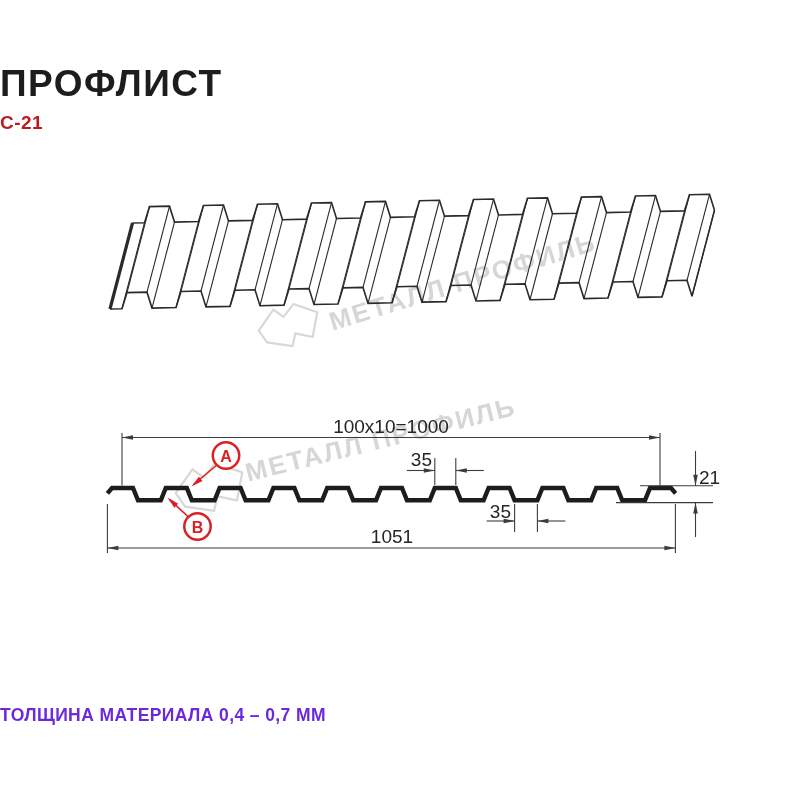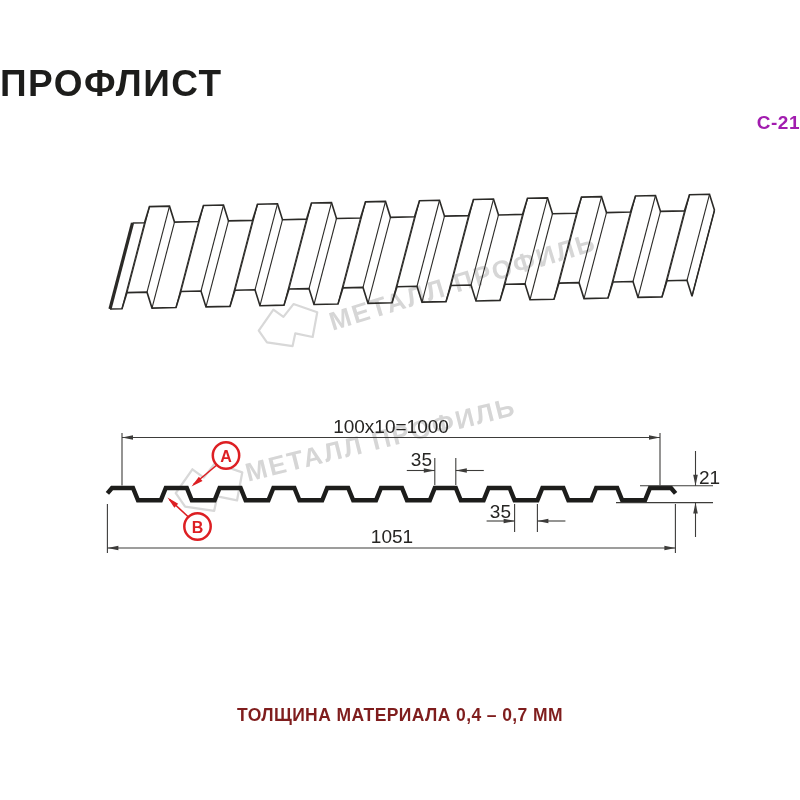--- a/index.html
+++ b/index.html
@@ -2,24 +2,24 @@
 <html><head>
 <meta charset="utf-8">
 <style>
   html,body{margin:0;padding:0;}
   body{width:800px;height:800px;background:#ffffff;position:relative;overflow:hidden;
        font-family:"Liberation Sans", sans-serif;}
   .page{position:absolute;inset:0;background:#ffffff;}
 
   .title{position:absolute;left:0;top:63px;width:800px;text-align:left;
          font-size:37px;font-weight:800;letter-spacing:1.5px;color:#1d1d1b;}
-  .subtitle{position:absolute;left:0;top:112px;width:800px;text-align:right;
-         font-size:19px;font-weight:600;letter-spacing:.5px;color:#a21caf;}
-  .footer{position:absolute;left:0;top:705px;width:800px;text-align:center;
-         font-size:17.5px;font-weight:700;letter-spacing:.4px;color:#7f1d1d;}
+  .subtitle{position:absolute;left:0;top:112px;width:800px;text-align:left;
+         font-size:19px;font-weight:600;letter-spacing:.5px;color:#b91c1c;}
+  .footer{position:absolute;left:0;top:705px;width:800px;text-align:left;
+         font-size:17.5px;font-weight:700;letter-spacing:.4px;color:#6d28d9;}
 
   .wm-text{position:absolute;white-space:nowrap;font-size:26px;font-weight:700;
          letter-spacing:2px;color:#d6d6d6;transform-origin:0 50%;}
   #wm1-text{left:330px;top:307px;transform:rotate(-17deg);}
   #wm2-text{left:246px;top:458px;transform:rotate(-14deg);}
   .wm-logo{position:absolute;}
   #wm1-logo{left:256px;top:301px;}
   #wm2-logo{left:172px;top:461px;}
 
   #draw{position:absolute;left:0;top:0;}

